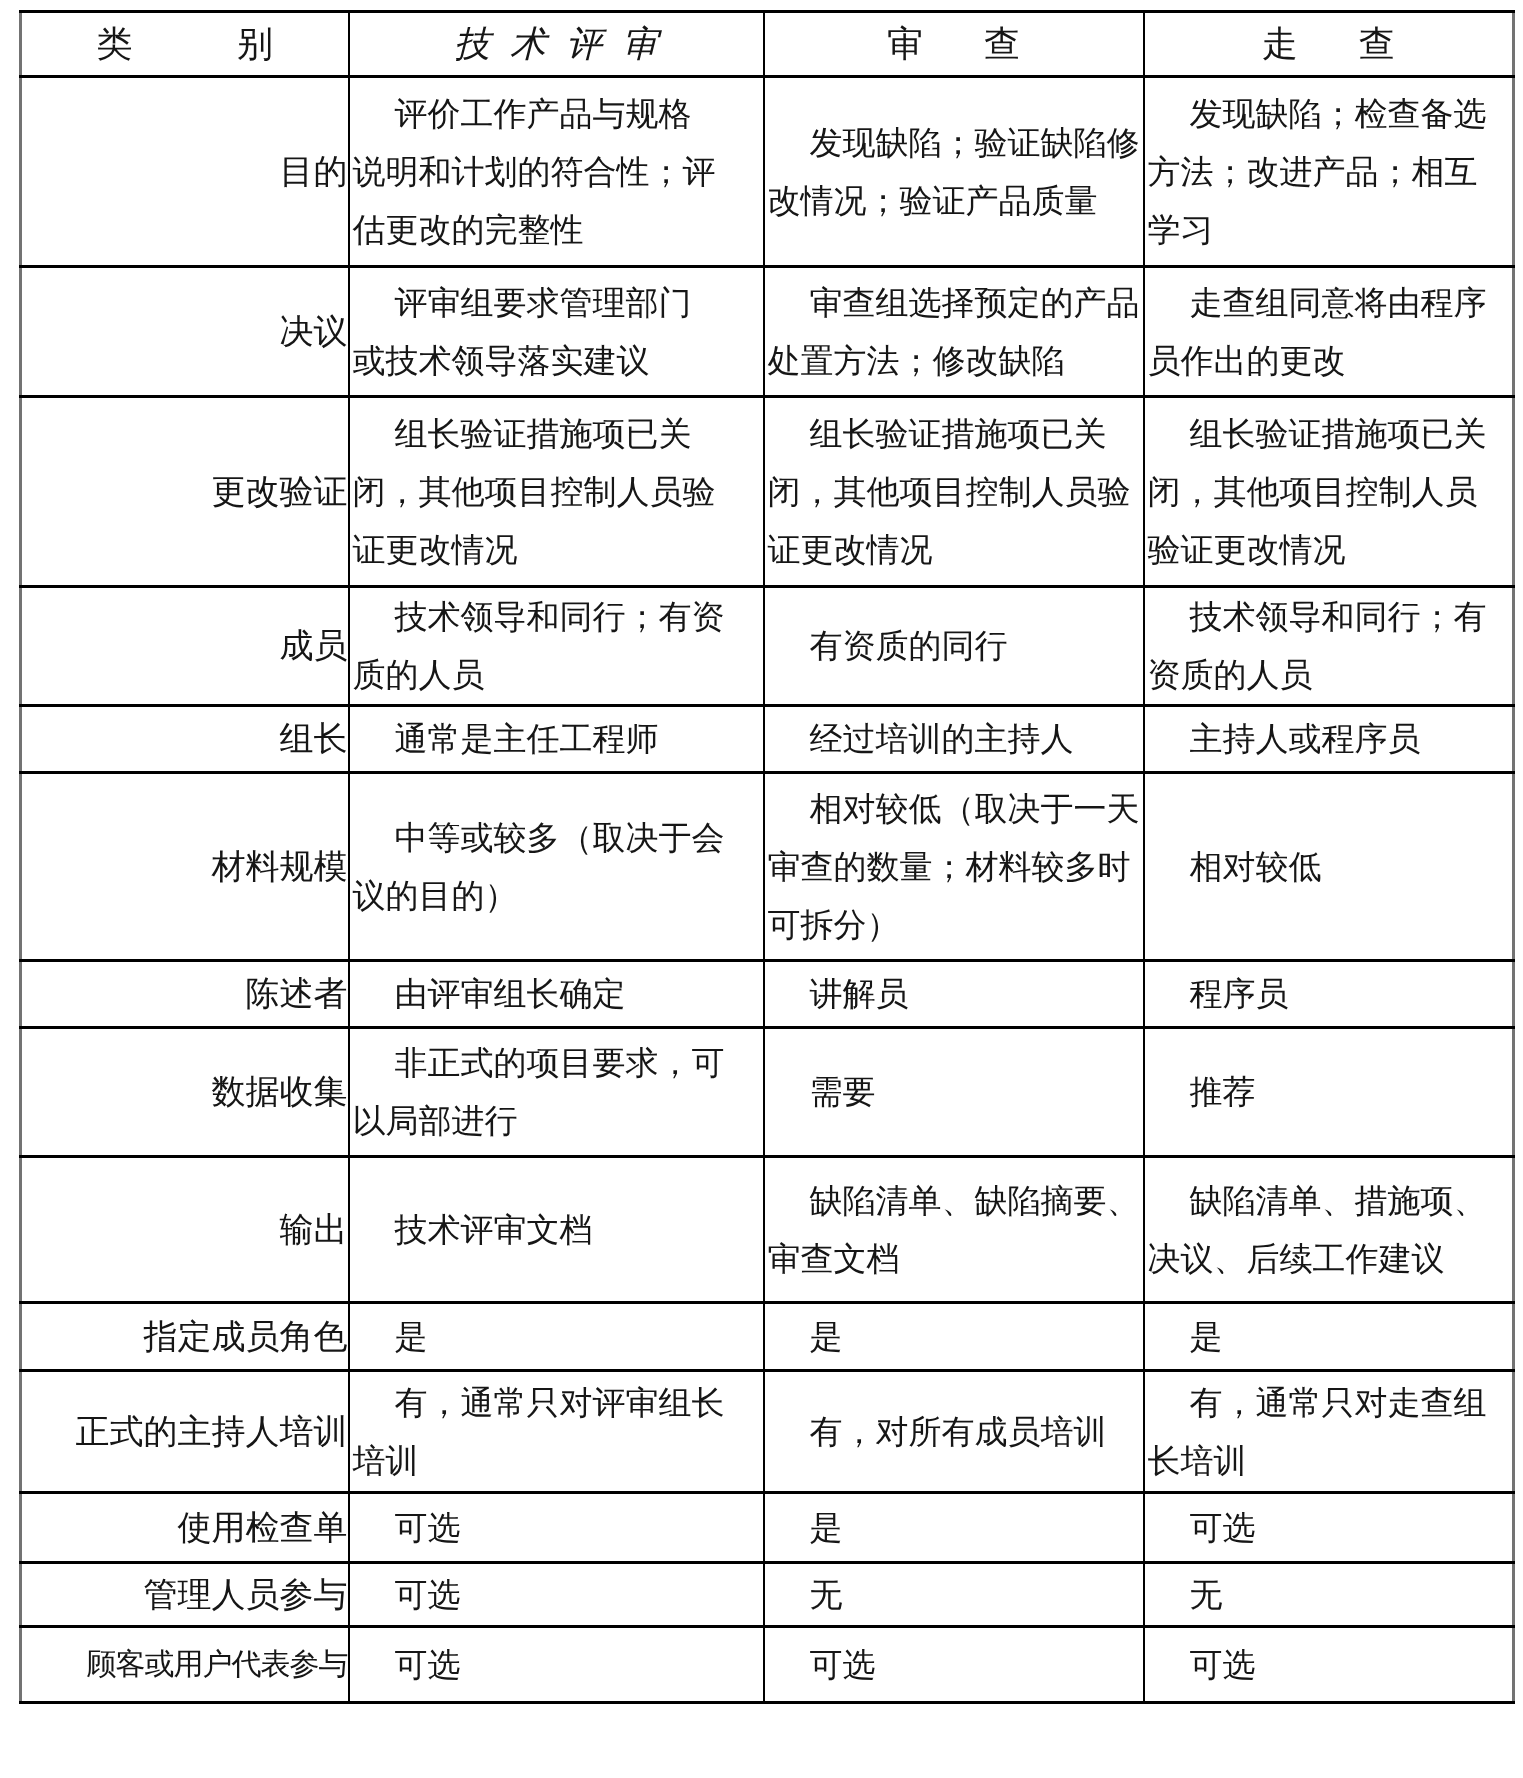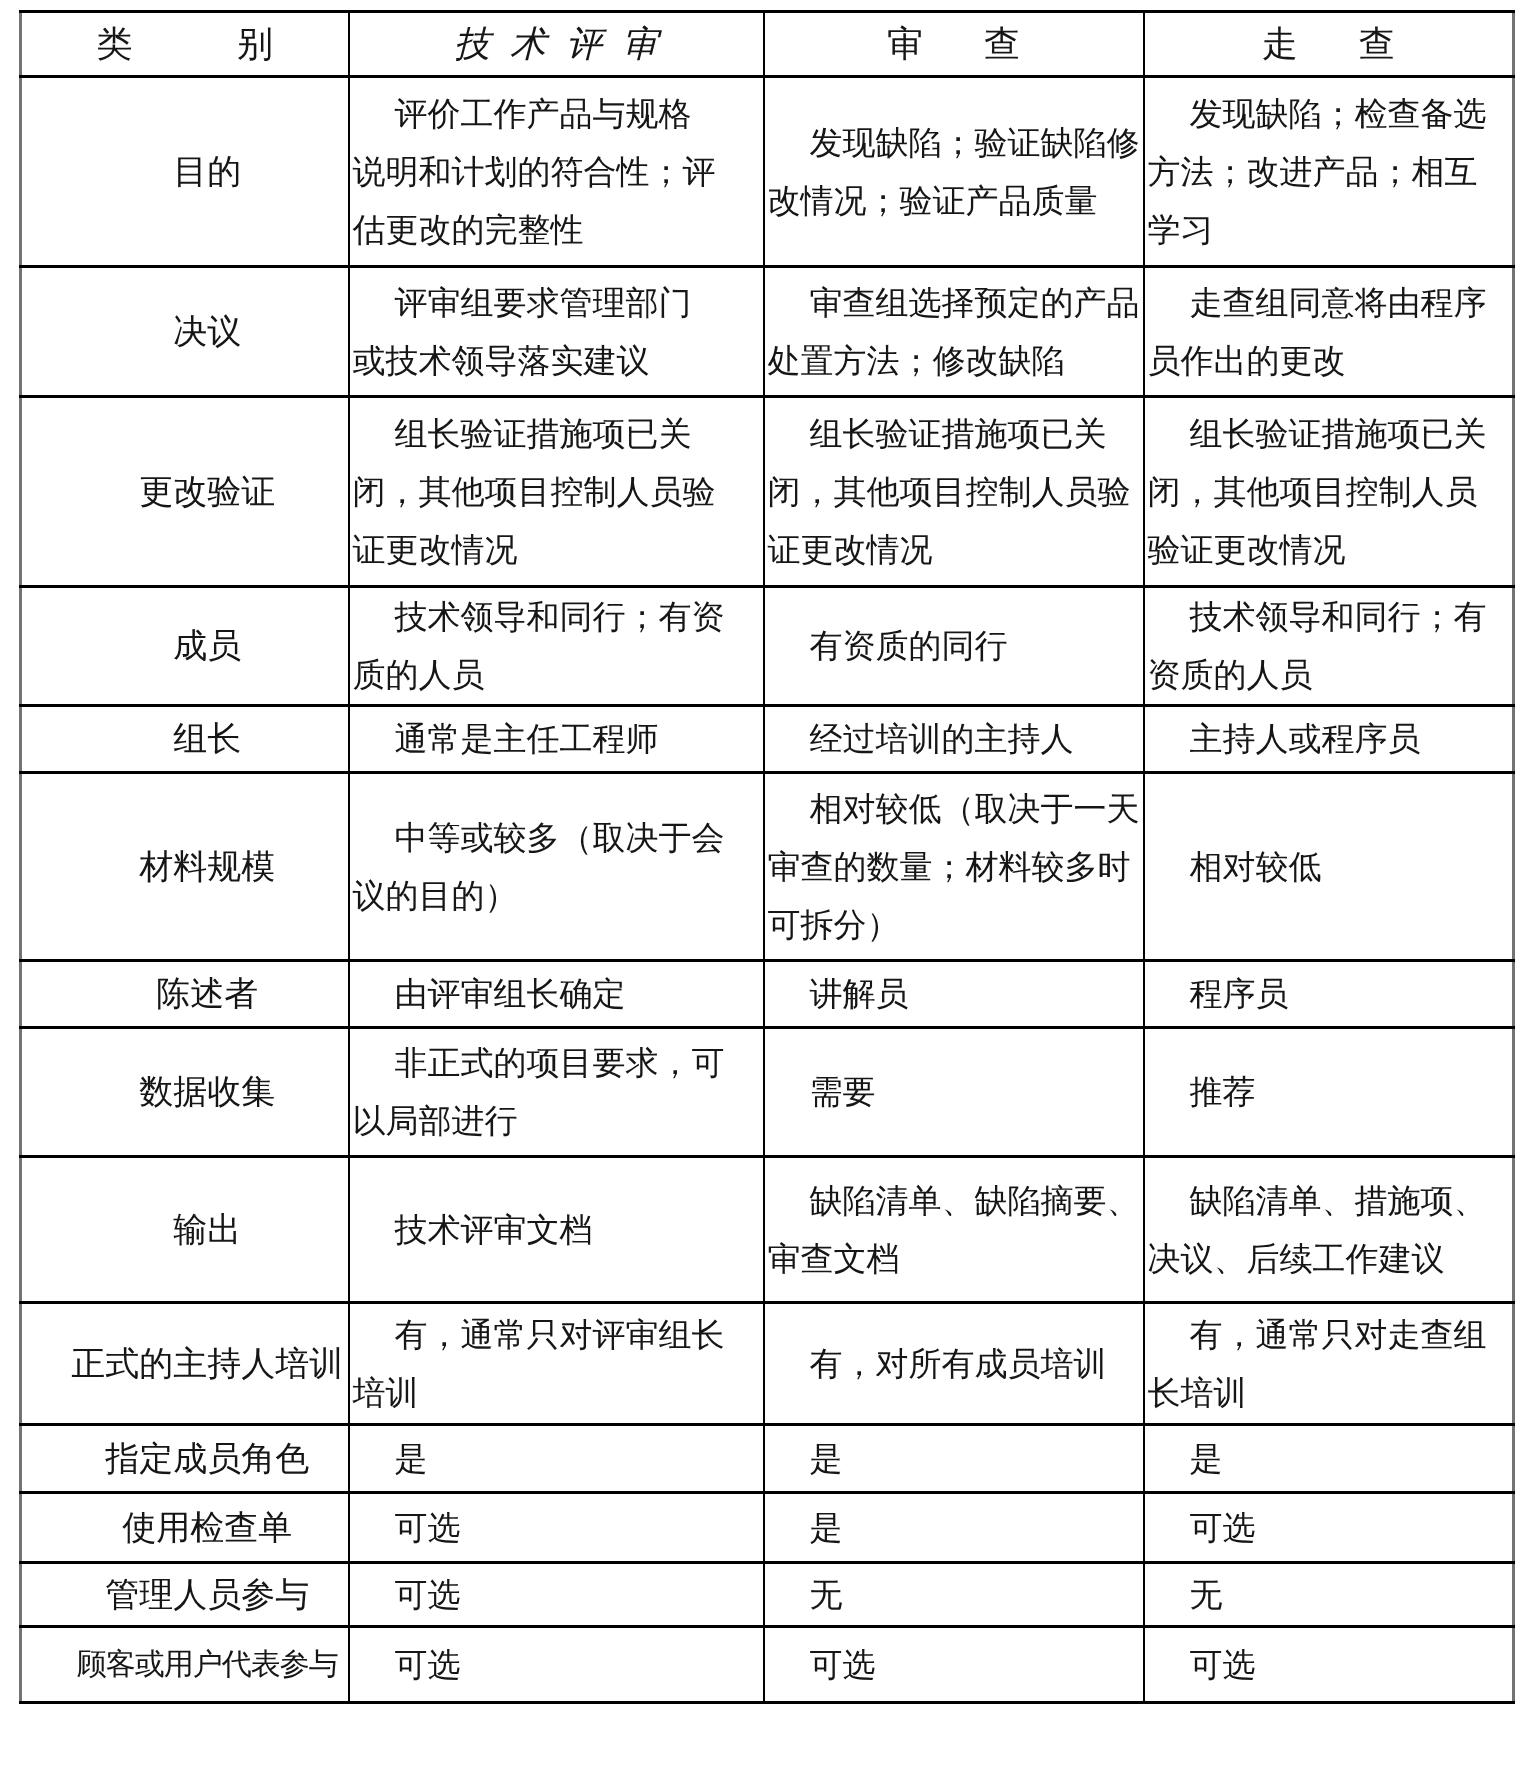--- a/index.html
+++ b/index.html
@@ -28,21 +28,21 @@
     text-align:center;
     padding:0;
   }
   
   .sp-wide   { letter-spacing:2.9em;  margin-right:-2.9em; }
   .sp-narrow { letter-spacing:0.55em; margin-right:-0.55em;font-style:italic; }
   .sp-mid    { letter-spacing:1.7em;  margin-right:-1.7em; }
 
   th.lbl {
     font-size:34px;
-    text-align:center;
+    text-align:right;
     padding:0 0 0 45px;
     white-space:nowrap;
   }
   th.lbl.compact { font-size:30px; letter-spacing:-1px; }
 
   td.val {
     font-size:33px;
     line-height:58px;
     padding:0 3px 0 3px;
   }
@@ -194,46 +194,46 @@
         </td>
       <td class="val">
           <span class="tx">缺陷清单、缺陷摘要、
 审查文档</span>
         </td>
       <td class="val">
           <span class="tx">缺陷清单、措施项、
 决议、后续工作建议</span>
         </td>
     </tr>
+    <tr style="height:68px">
+      <th class="lbl">指定成员角色</th>
+      <td class="val">
+          <span class="tx">是</span>
+        </td>
+      <td class="val">
+          <span class="tx">是</span>
+        </td>
+      <td class="val">
+          <span class="tx">是</span>
+        </td>
+    </tr>
     <tr style="height:122px">
       <th class="lbl">正式的主持人培训</th>
       <td class="val">
           <span class="tx">有，通常只对评审组长
 培训</span>
         </td>
       <td class="val">
           <span class="tx">有，对所有成员培训</span>
         </td>
       <td class="val">
           <span class="tx">有，通常只对走查组
 长培训</span>
         </td>
     </tr>
-    <tr style="height:68px">
-      <th class="lbl">指定成员角色</th>
-      <td class="val">
-          <span class="tx">是</span>
-        </td>
-      <td class="val">
-          <span class="tx">是</span>
-        </td>
-      <td class="val">
-          <span class="tx">是</span>
-        </td>
-    </tr>
     <tr style="height:70px">
       <th class="lbl">使用检查单</th>
       <td class="val">
           <span class="tx">可选</span>
         </td>
       <td class="val">
           <span class="tx">是</span>
         </td>
       <td class="val">
           <span class="tx">可选</span>

